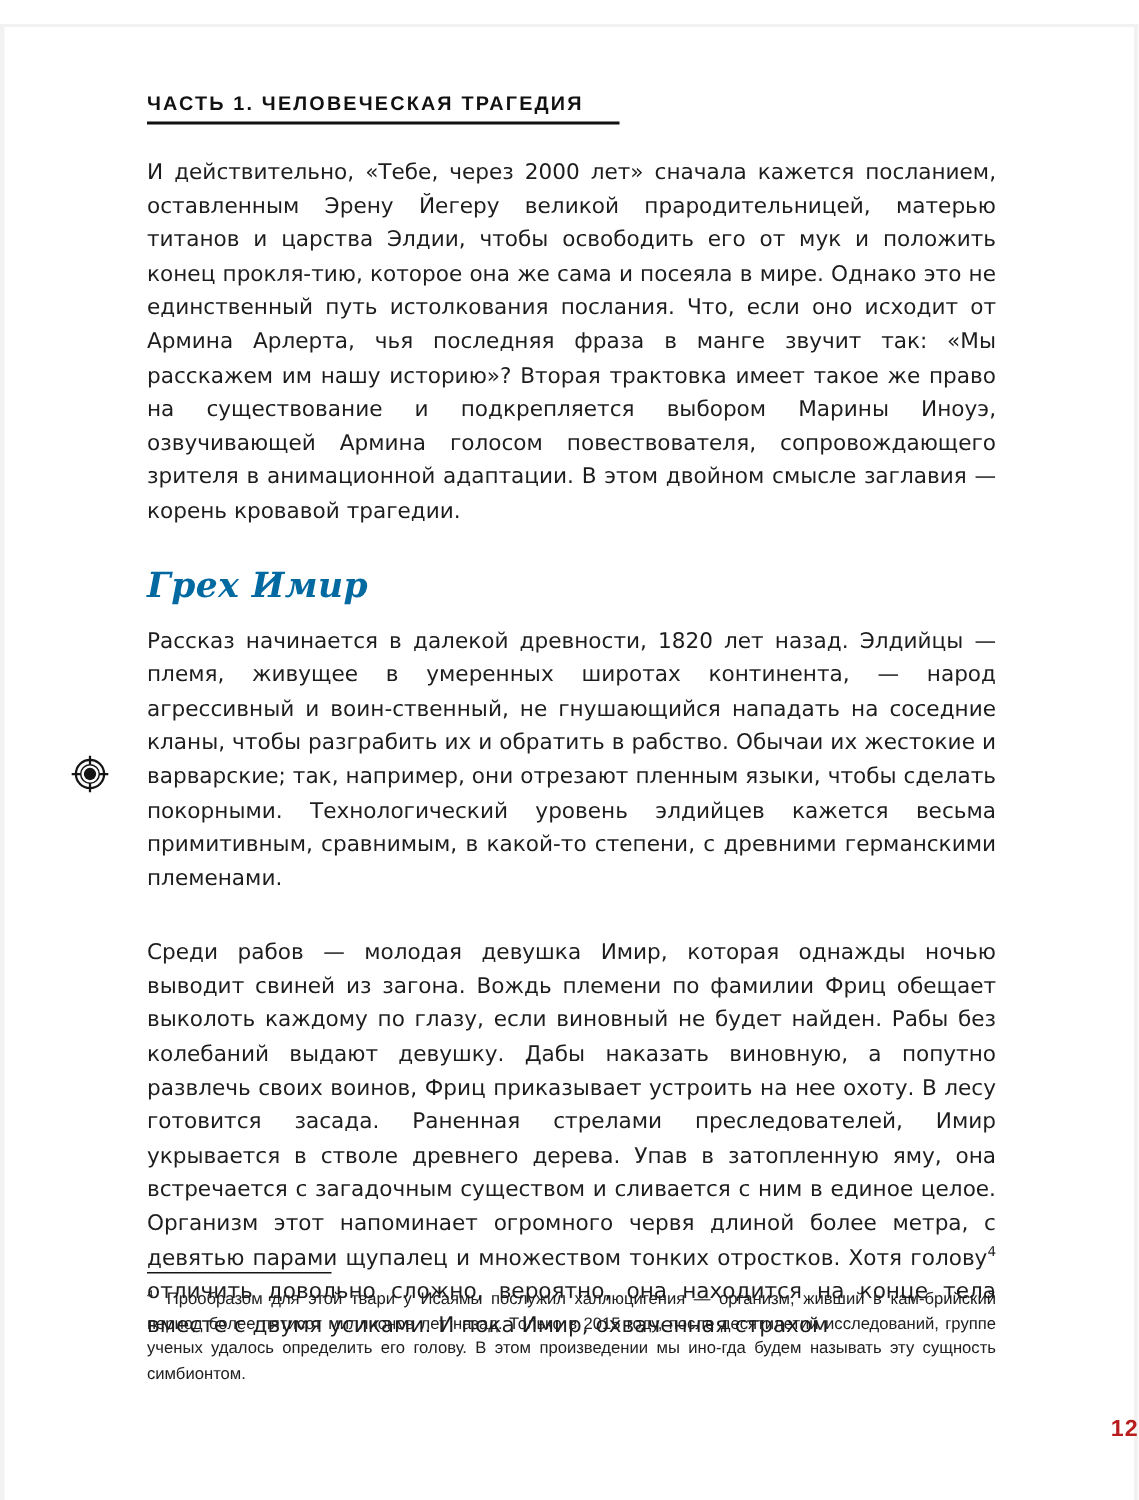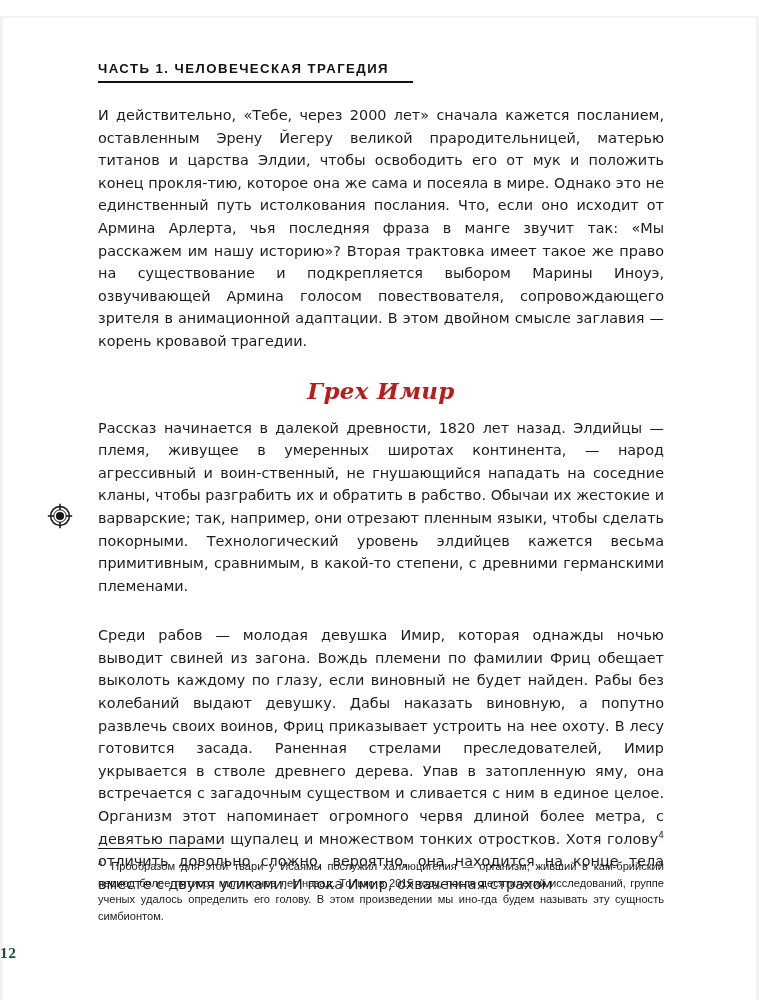--- a/index.html
+++ b/index.html
@@ -83,22 +83,21 @@
 
   
   h2.section-heading {
     margin: 24px 0 12px 0;
     font-family: "DejaVu Serif", serif;
     font-style: italic;
     font-weight: 700;
     font-size: 23px;
     line-height: 28px;
     letter-spacing: 0.3px;
-    color: #b91c1c;
-    text-align: center;
+    color: #0369a1;
   }
 
   sup.fn-ref {
     font-size: 9px;
     line-height: 0;
     vertical-align: super;
   }
 
   
   .footnote-zone {
@@ -128,26 +127,26 @@
     line-height: 0;
     margin-right: 9px;
   }
 
   
   .folio {
     position: absolute;
     left: 0;
     top: 928px;
     width: 759px;
-    text-align: left;
-    font-family: Liberation Serif, serif;
+    text-align: right;
+    font-family: Liberation Sans, sans-serif;
     font-weight: 700;
     font-size: 15.5px;
     letter-spacing: 0.6px;
-    color: #14532d;
+    color: #b91c1c;
   }
 
   
   .reg-mark {
     position: absolute;
     left: 47px;
     top: 487px;
     width: 26px;
     height: 26px;
   }

